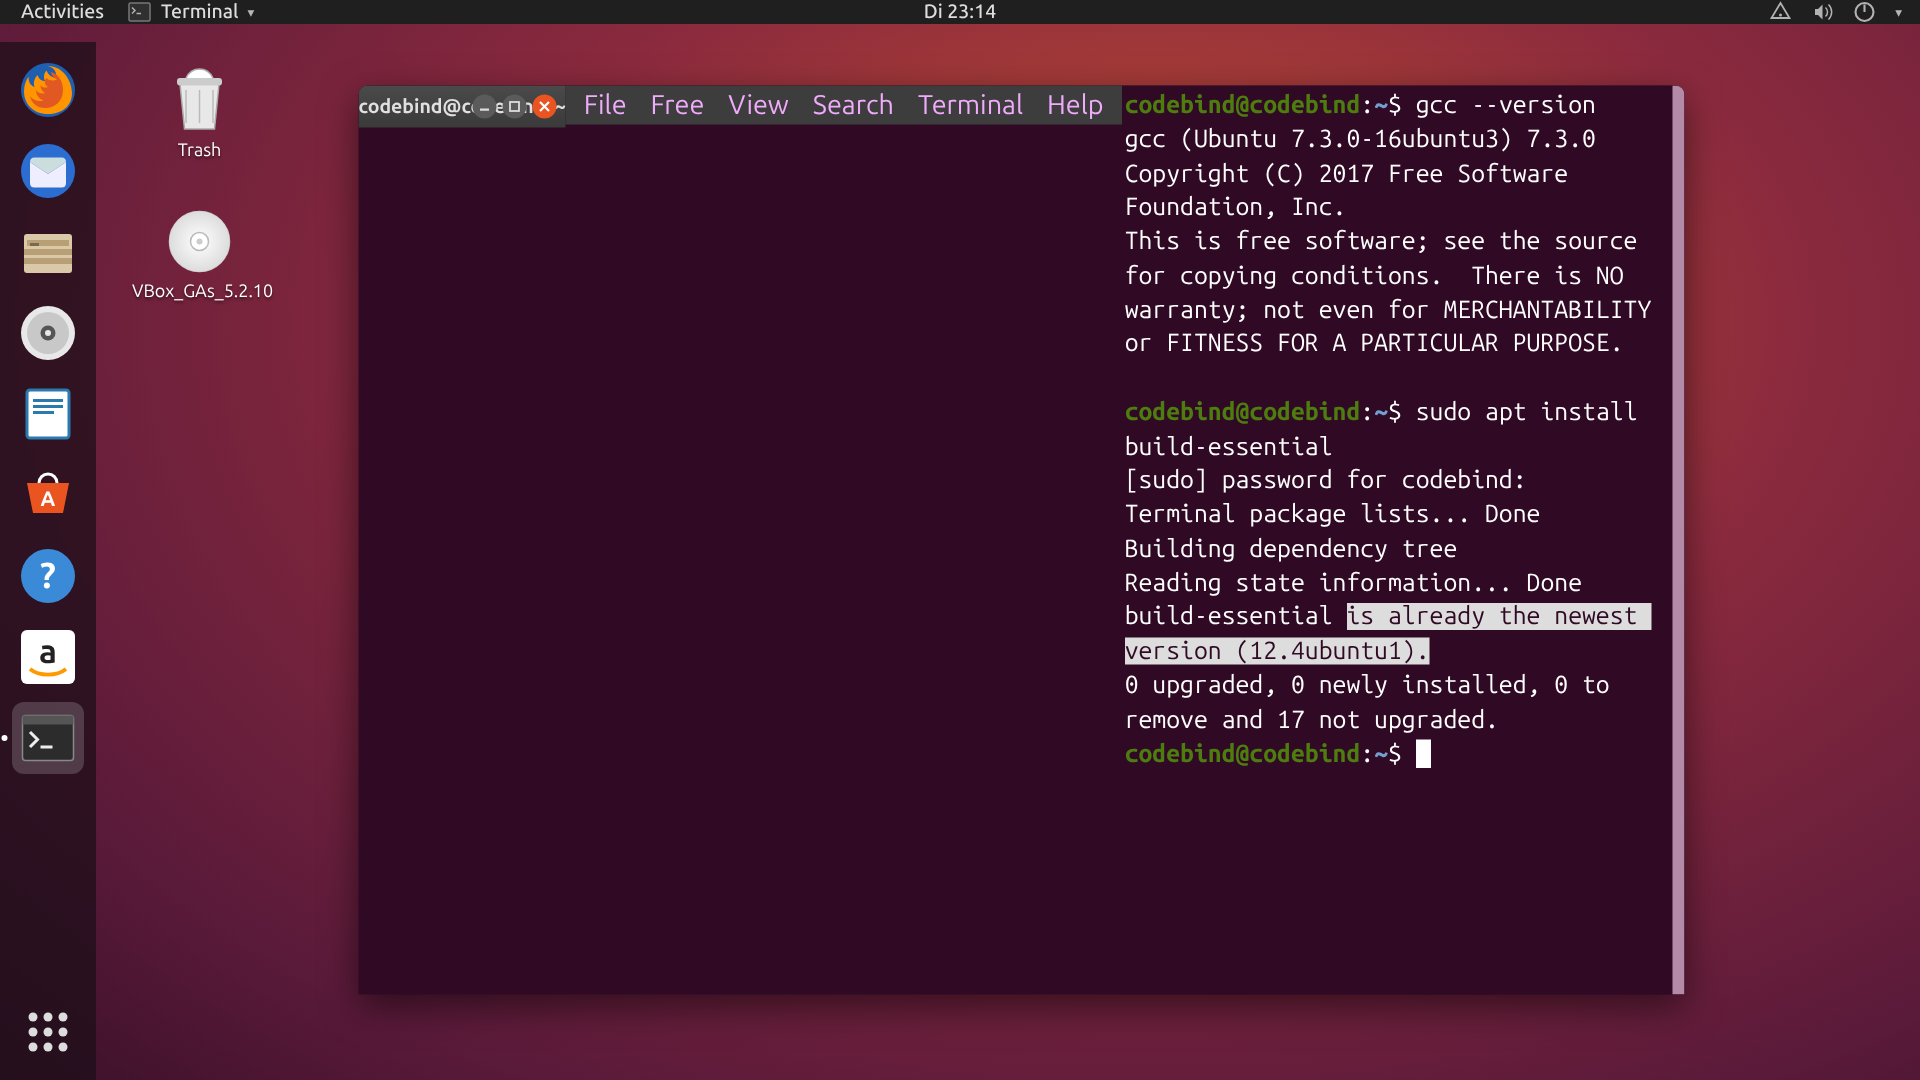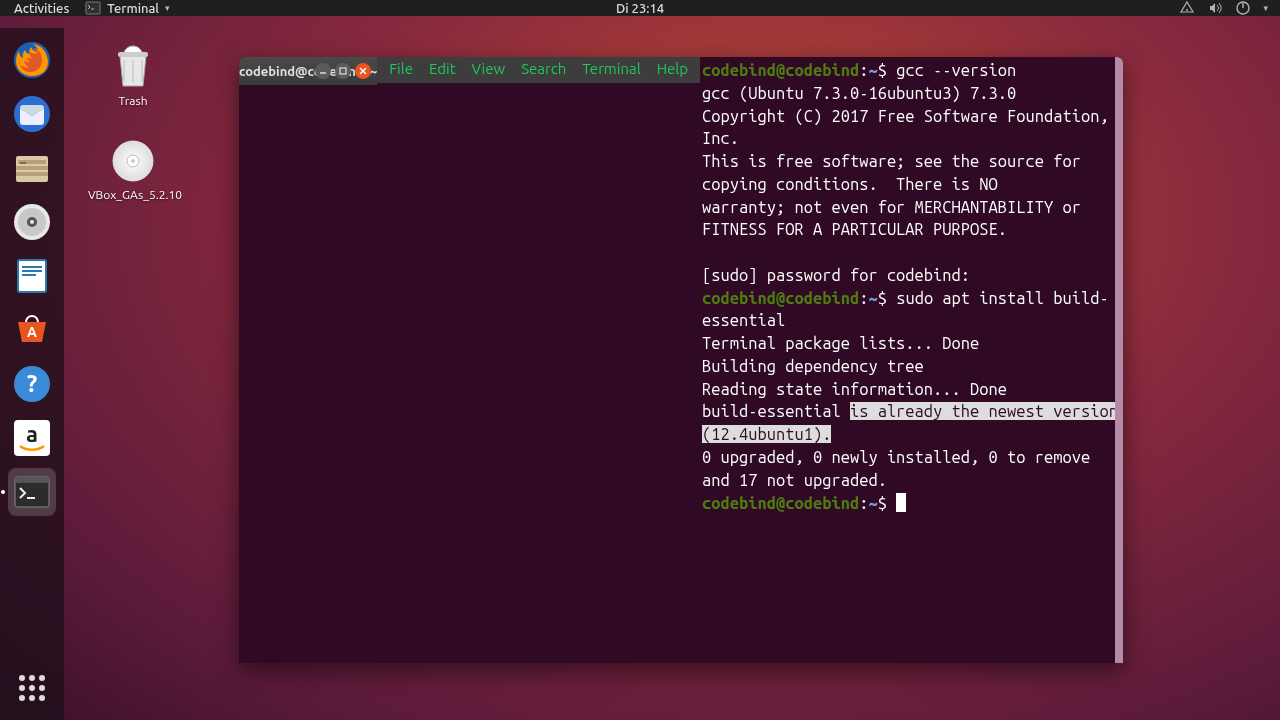--- a/index.html
+++ b/index.html
@@ -115,25 +115,25 @@
   display: flex; align-items: center; justify-content: center;
   cursor: pointer;
   font-size: 10px;
   color: #ddd;
 }
 .window-btn.close { background: #e95420; }
 .terminal-menubar {
   height: 26px;
   background: #3d3d3d;
   display: flex;
-  align-items: flex-start;
+  align-items: flex-end;
   padding: 0 4px;
   gap: 0;
-  font-size: 15px;
-  color: #22c55e;
+  font-size: 18px;
+  color: #f0abfc;
 }
 .terminal-menubar span {
   padding: 3px 8px;
   cursor: pointer;
 }
 .terminal-body {
   flex: 1;
   background: #300a24;
   padding: 2px 2px;
   font-family: "Ubuntu Mono", "DejaVu Sans Mono", monospace;
@@ -324,36 +324,36 @@
       </div>
       <div class="window-btn close">
         <svg width="8" height="8">
             <path d="M1 1l6 6M7 1l-6 6" stroke="#fff" stroke-width="1.5"></path>
           </svg>
       </div>
     </div>
   </div>
   <div class="terminal-menubar">
     <span>File</span>
-    <span>Edit</span>
+    <span>Free</span>
     <span>View</span>
     <span>Search</span>
     <span>Terminal</span>
     <span>Help</span>
   </div>
   <div class="terminal-body">
     <div class="terminal-scrollbar"></div>
     <div class="term-line"><span class="prompt-user">codebind@codebind</span><span style="color:#fff">:</span><span class="prompt-path">~</span><span style="color:#fff">$ </span><span>gcc --version</span></div>
     <div class="term-line">gcc (Ubuntu 7.3.0-16ubuntu3) 7.3.0</div>
     <div class="term-line">Copyright (C) 2017 Free Software Foundation, Inc.</div>
     <div class="term-line">This is free software; see the source for copying conditions.  There is NO</div>
     <div class="term-line">warranty; not even for MERCHANTABILITY or FITNESS FOR A PARTICULAR PURPOSE.</div>
     <div class="term-line">&nbsp;</div>
+    <div class="term-line"><span class="prompt-user">codebind@codebind</span><span style="color:#fff">:</span><span class="prompt-path">~</span><span style="color:#fff">$ </span><span>sudo apt install build-essential</span></div>
     <div class="term-line">[sudo] password for codebind: </div>
-    <div class="term-line"><span class="prompt-user">codebind@codebind</span><span style="color:#fff">:</span><span class="prompt-path">~</span><span style="color:#fff">$ </span><span>sudo apt install build-essential</span></div>
     <div class="term-line">Terminal package lists... Done</div>
     <div class="term-line">Building dependency tree       </div>
     <div class="term-line">Reading state information... Done</div>
     <div class="term-line"><span>build-essential </span><span class="selected">is already the newest version (12.4ubuntu1).</span></div>
     <div class="term-line">0 upgraded, 0 newly installed, 0 to remove and 17 not upgraded.</div>
     <div class="term-line"><span class="prompt-user">codebind@codebind</span><span style="color:#fff">:</span><span class="prompt-path">~</span><span style="color:#fff">$ </span><span class="cursor"></span></div>
   </div>
 </div>
 
 </body></html>

